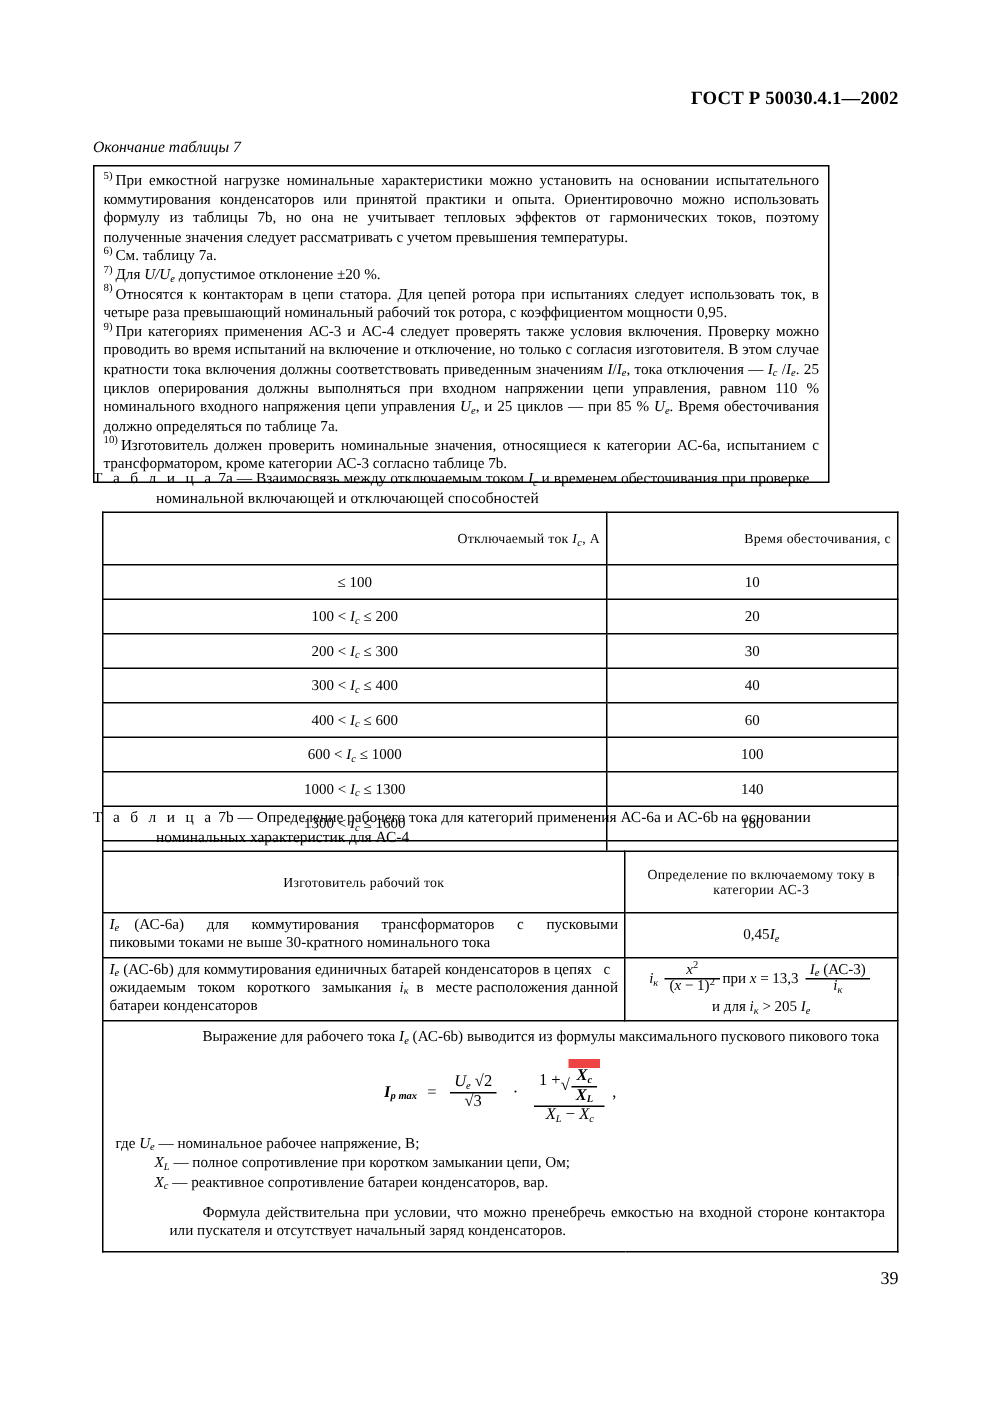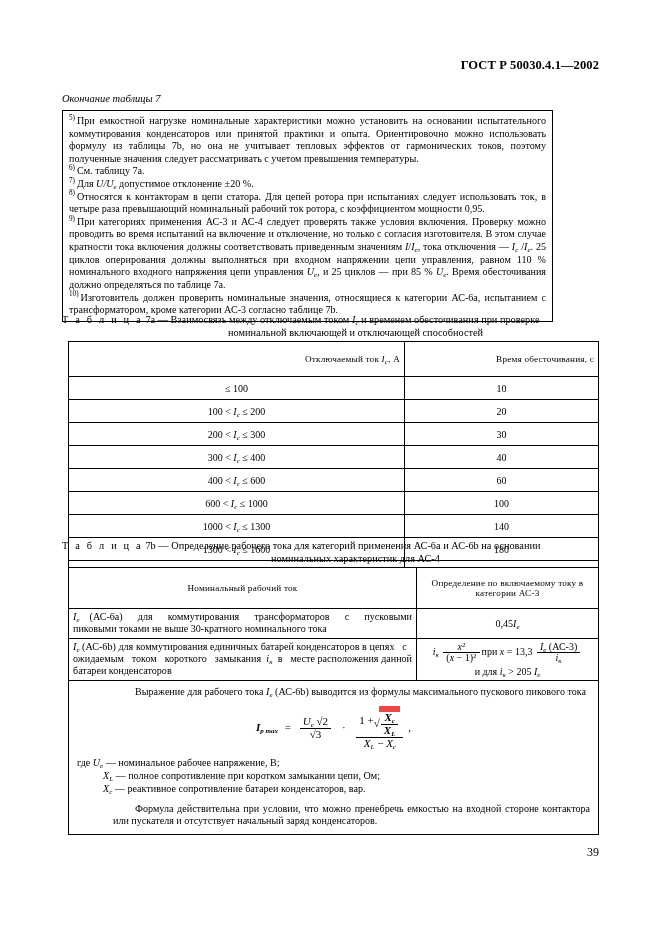--- a/index.html
+++ b/index.html
@@ -77,21 +77,20 @@
   .tbl-caption {
     position: absolute;
     font-size: 10.3px;
     line-height: 1.3;
     width: 545px;
   }
   .tbl-caption .sp { letter-spacing: 2.2px; font-family: Liberation Serif, serif; }
   .tbl-caption .l2 {
     display: block;
     padding-left: 42px;
-    text-align: center;
   }
   
   table.doc {
     position: absolute;
     border-collapse: collapse;
     table-layout: fixed;
     background: #fff;
   }
   table.doc td, table.doc th {
     border: 1.4px solid #000;
@@ -284,21 +283,21 @@
     <span class="l2">номинальных характеристик для АС-4</span>
   </div>
 
   <table class="doc" id="table-7b">
     <colgroup>
         <col class="c1">
         <col class="c2">
       </colgroup>
     <thead>
       <tr>
-        <th>Номинальный рабочий ток</th>
+        <th>Изготовитель рабочий ток</th>
         <th>Определение по включаемому току в<br>категории АС-3</th>
       </tr>
     </thead>
     <tbody>
       <tr>
         <td class="jt">
           <span class="it">I</span><sub class="v">е</sub>&nbsp;&nbsp;(АС-6а)&nbsp;&nbsp; для&nbsp;&nbsp; коммутирования&nbsp;&nbsp; трансформаторов&nbsp;&nbsp; с&nbsp;&nbsp; пусковыми пиковыми токами не выше 30-кратного номинального тока
         </td>
         <td class="ctr">
           0,45<span class="it">I</span><sub class="v">е</sub>

